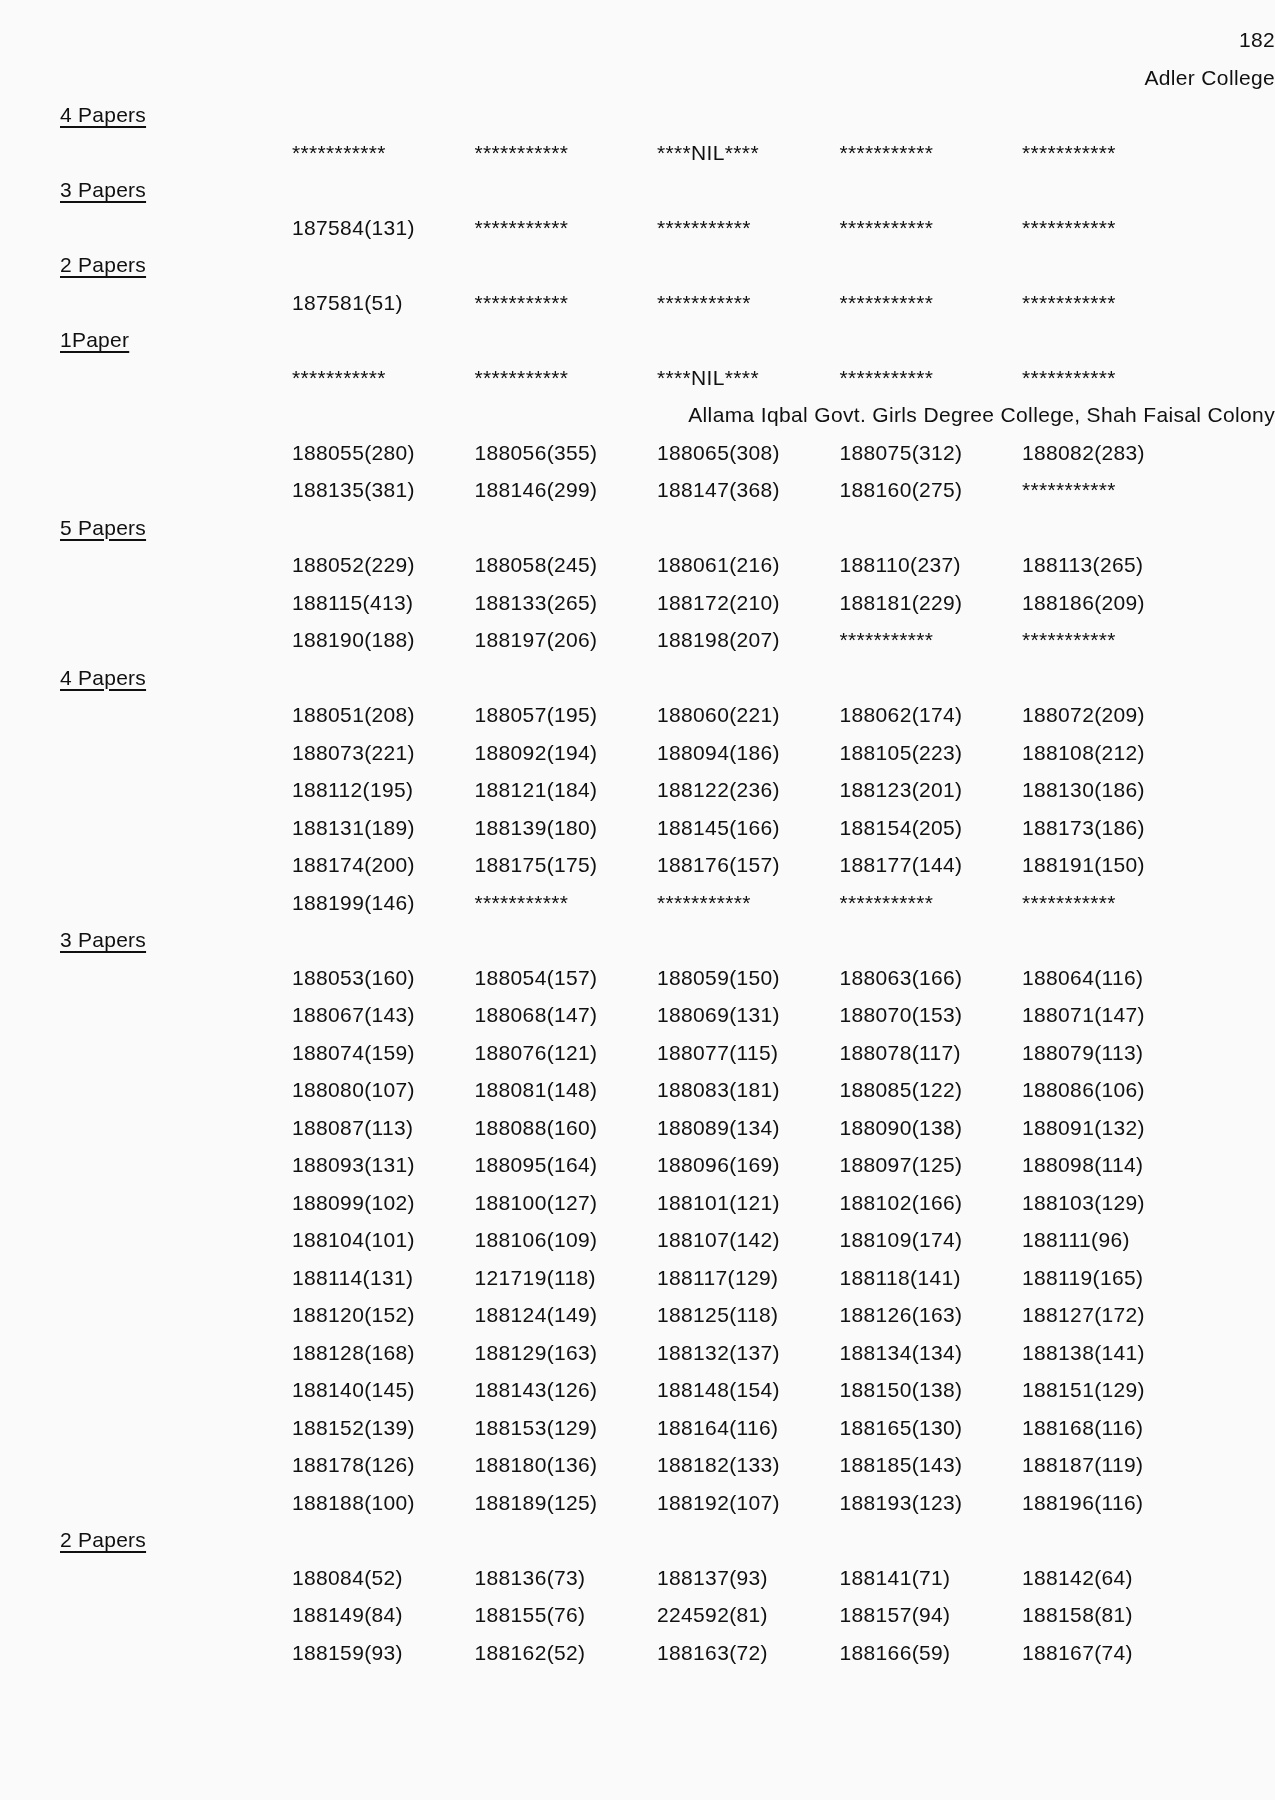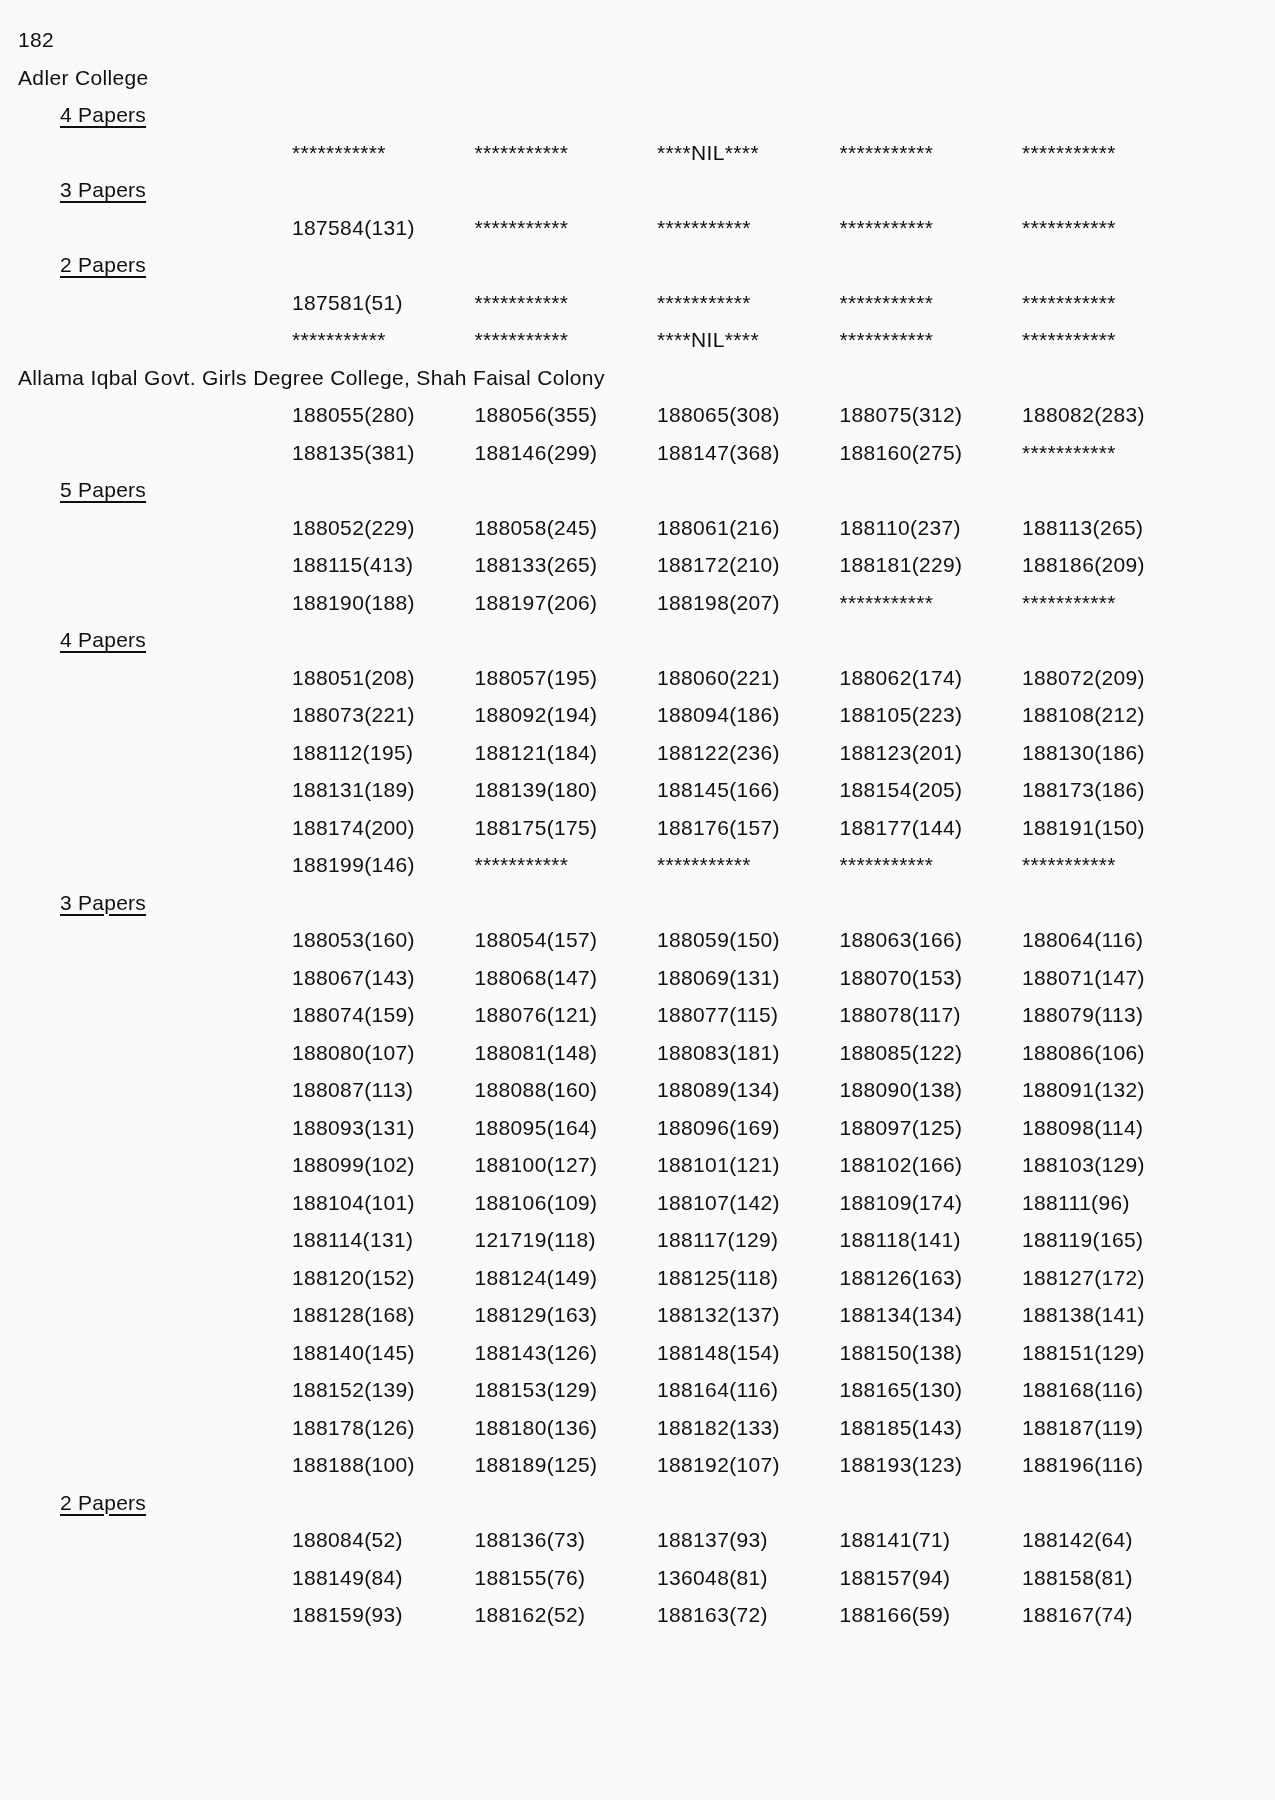--- a/index.html
+++ b/index.html
@@ -21,22 +21,22 @@
     height: 1800px;
     padding-top: 21px;
     box-sizing: border-box;
   }
   .line {
     height: 37.5px;
     line-height: 37.5px;
     white-space: nowrap;
   }
   .line.center {
-    text-align: left;
-    padding-left: 18px; 
+    text-align: right;
+    padding-left: 34px; 
     letter-spacing: 0.35px;
   }
   .line.heading {
     padding-left: 60px;
     letter-spacing: 0.25px;
   }
   .line.heading .heading-text {
     text-decoration: underline;
     text-underline-offset: 4px;
     text-decoration-thickness: 1.5px;
@@ -74,20 +74,21 @@
       <span class="cell">***********</span>
     </div>
     <div class="line heading"><span class="heading-text">2 Papers</span></div>
     <div class="line row">
       <span class="cell">187581(51)</span>
       <span class="cell">***********</span>
       <span class="cell">***********</span>
       <span class="cell">***********</span>
       <span class="cell">***********</span>
     </div>
+    <div class="line heading"><span class="heading-text">1Paper</span></div>
     <div class="line row">
       <span class="cell">***********</span>
       <span class="cell">***********</span>
       <span class="cell">****NIL****</span>
       <span class="cell">***********</span>
       <span class="cell">***********</span>
     </div>
     <div class="line center">Allama Iqbal Govt. Girls Degree College, Shah Faisal Colony</div>
     <div class="line row">
       <span class="cell">188055(280)</span>
@@ -278,21 +279,21 @@
     <div class="line row">
       <span class="cell">188084(52)</span>
       <span class="cell">188136(73)</span>
       <span class="cell">188137(93)</span>
       <span class="cell">188141(71)</span>
       <span class="cell">188142(64)</span>
     </div>
     <div class="line row">
       <span class="cell">188149(84)</span>
       <span class="cell">188155(76)</span>
-      <span class="cell">136048(81)</span>
+      <span class="cell">224592(81)</span>
       <span class="cell">188157(94)</span>
       <span class="cell">188158(81)</span>
     </div>
     <div class="line row">
       <span class="cell">188159(93)</span>
       <span class="cell">188162(52)</span>
       <span class="cell">188163(72)</span>
       <span class="cell">188166(59)</span>
       <span class="cell">188167(74)</span>
     </div>

